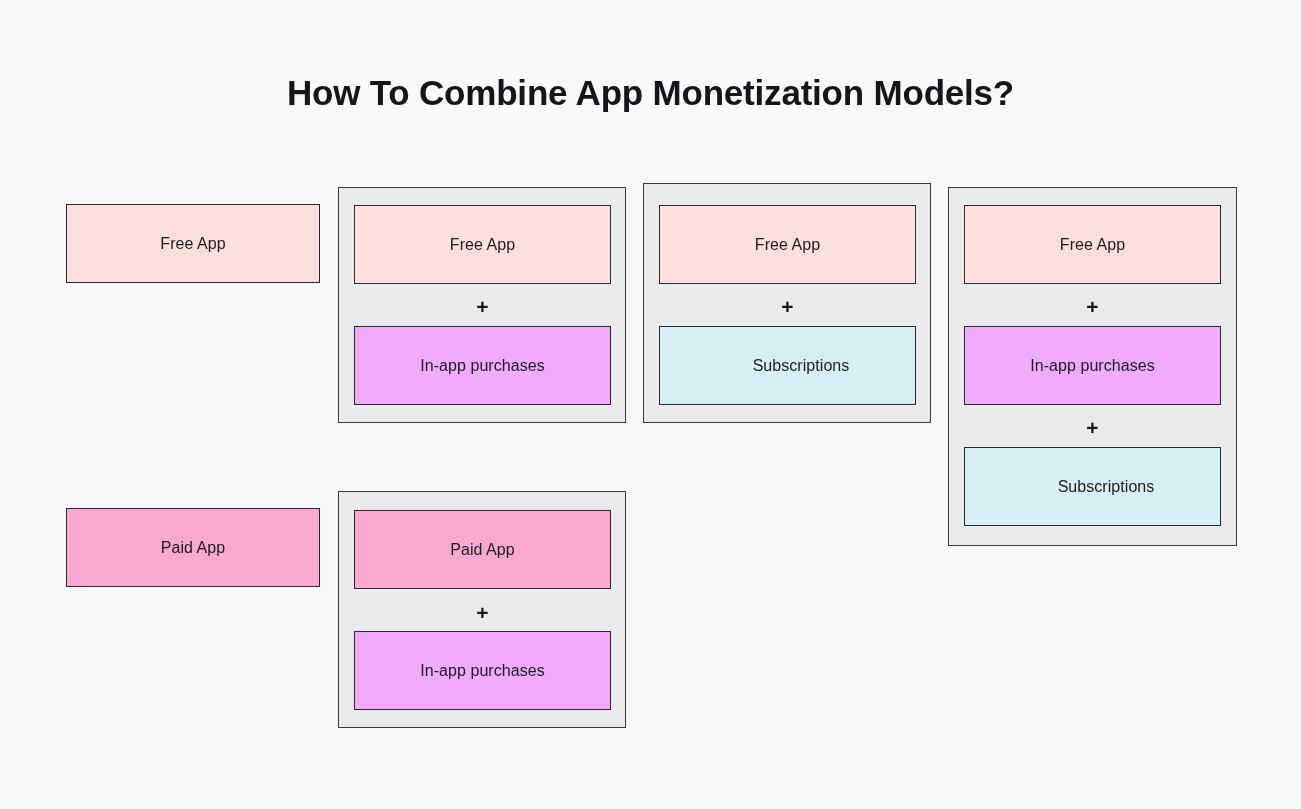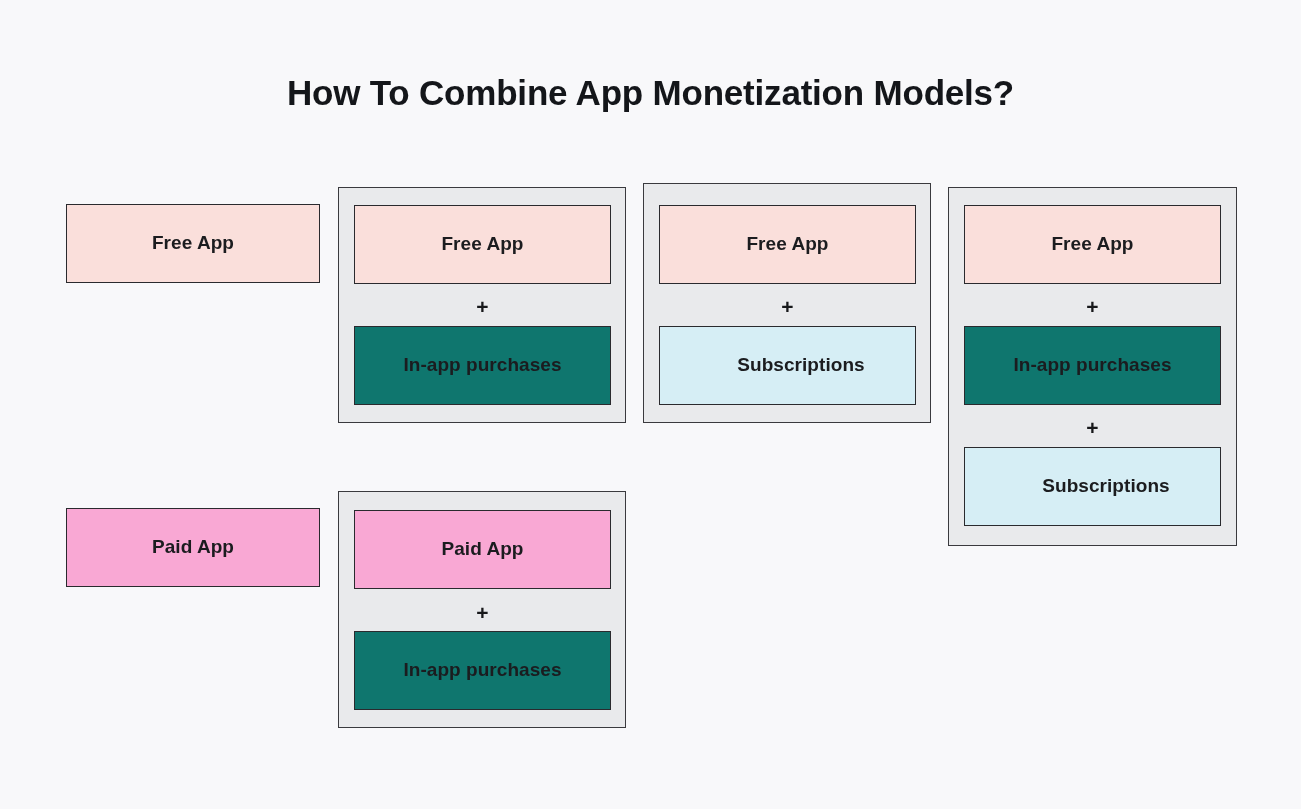--- a/index.html
+++ b/index.html
@@ -37,22 +37,22 @@
   }
 
   
   .node {
     position: absolute;
     box-sizing: border-box;
     border: 1.3px solid #2a2a2e;
     display: flex;
     align-items: center;
     justify-content: center;
-    font-size: 19px;
-    font-weight: 700;
+    font-size: 16px;
+    font-weight: 400;
     color: #1b1c1f;
     line-height: 1.2;
     text-align: right;
     letter-spacing: 0.05px;
   }
 
   
   .group-box {
     position: absolute;
     box-sizing: border-box;
@@ -68,21 +68,21 @@
     justify-content: center;
     font-size: 21px;
     font-weight: bold;
     color: #17181a;
     line-height: 1;
     user-select: none;
   }
 
   
   .fill-free   { background: #fadfdb; }
-  .fill-iap    { background: #0f766e; }
+  .fill-iap    { background: #f0abfc; }
   .fill-sub    { background: #d6eef5; padding-left: 27px; }
   .fill-paid   { background: #f9a8d4; }
 </style>
 </head>
 <body>
 
 <div class="canvas">
 
   <div class="diagram-title">How To Combine App Monetization Models?</div>
 

